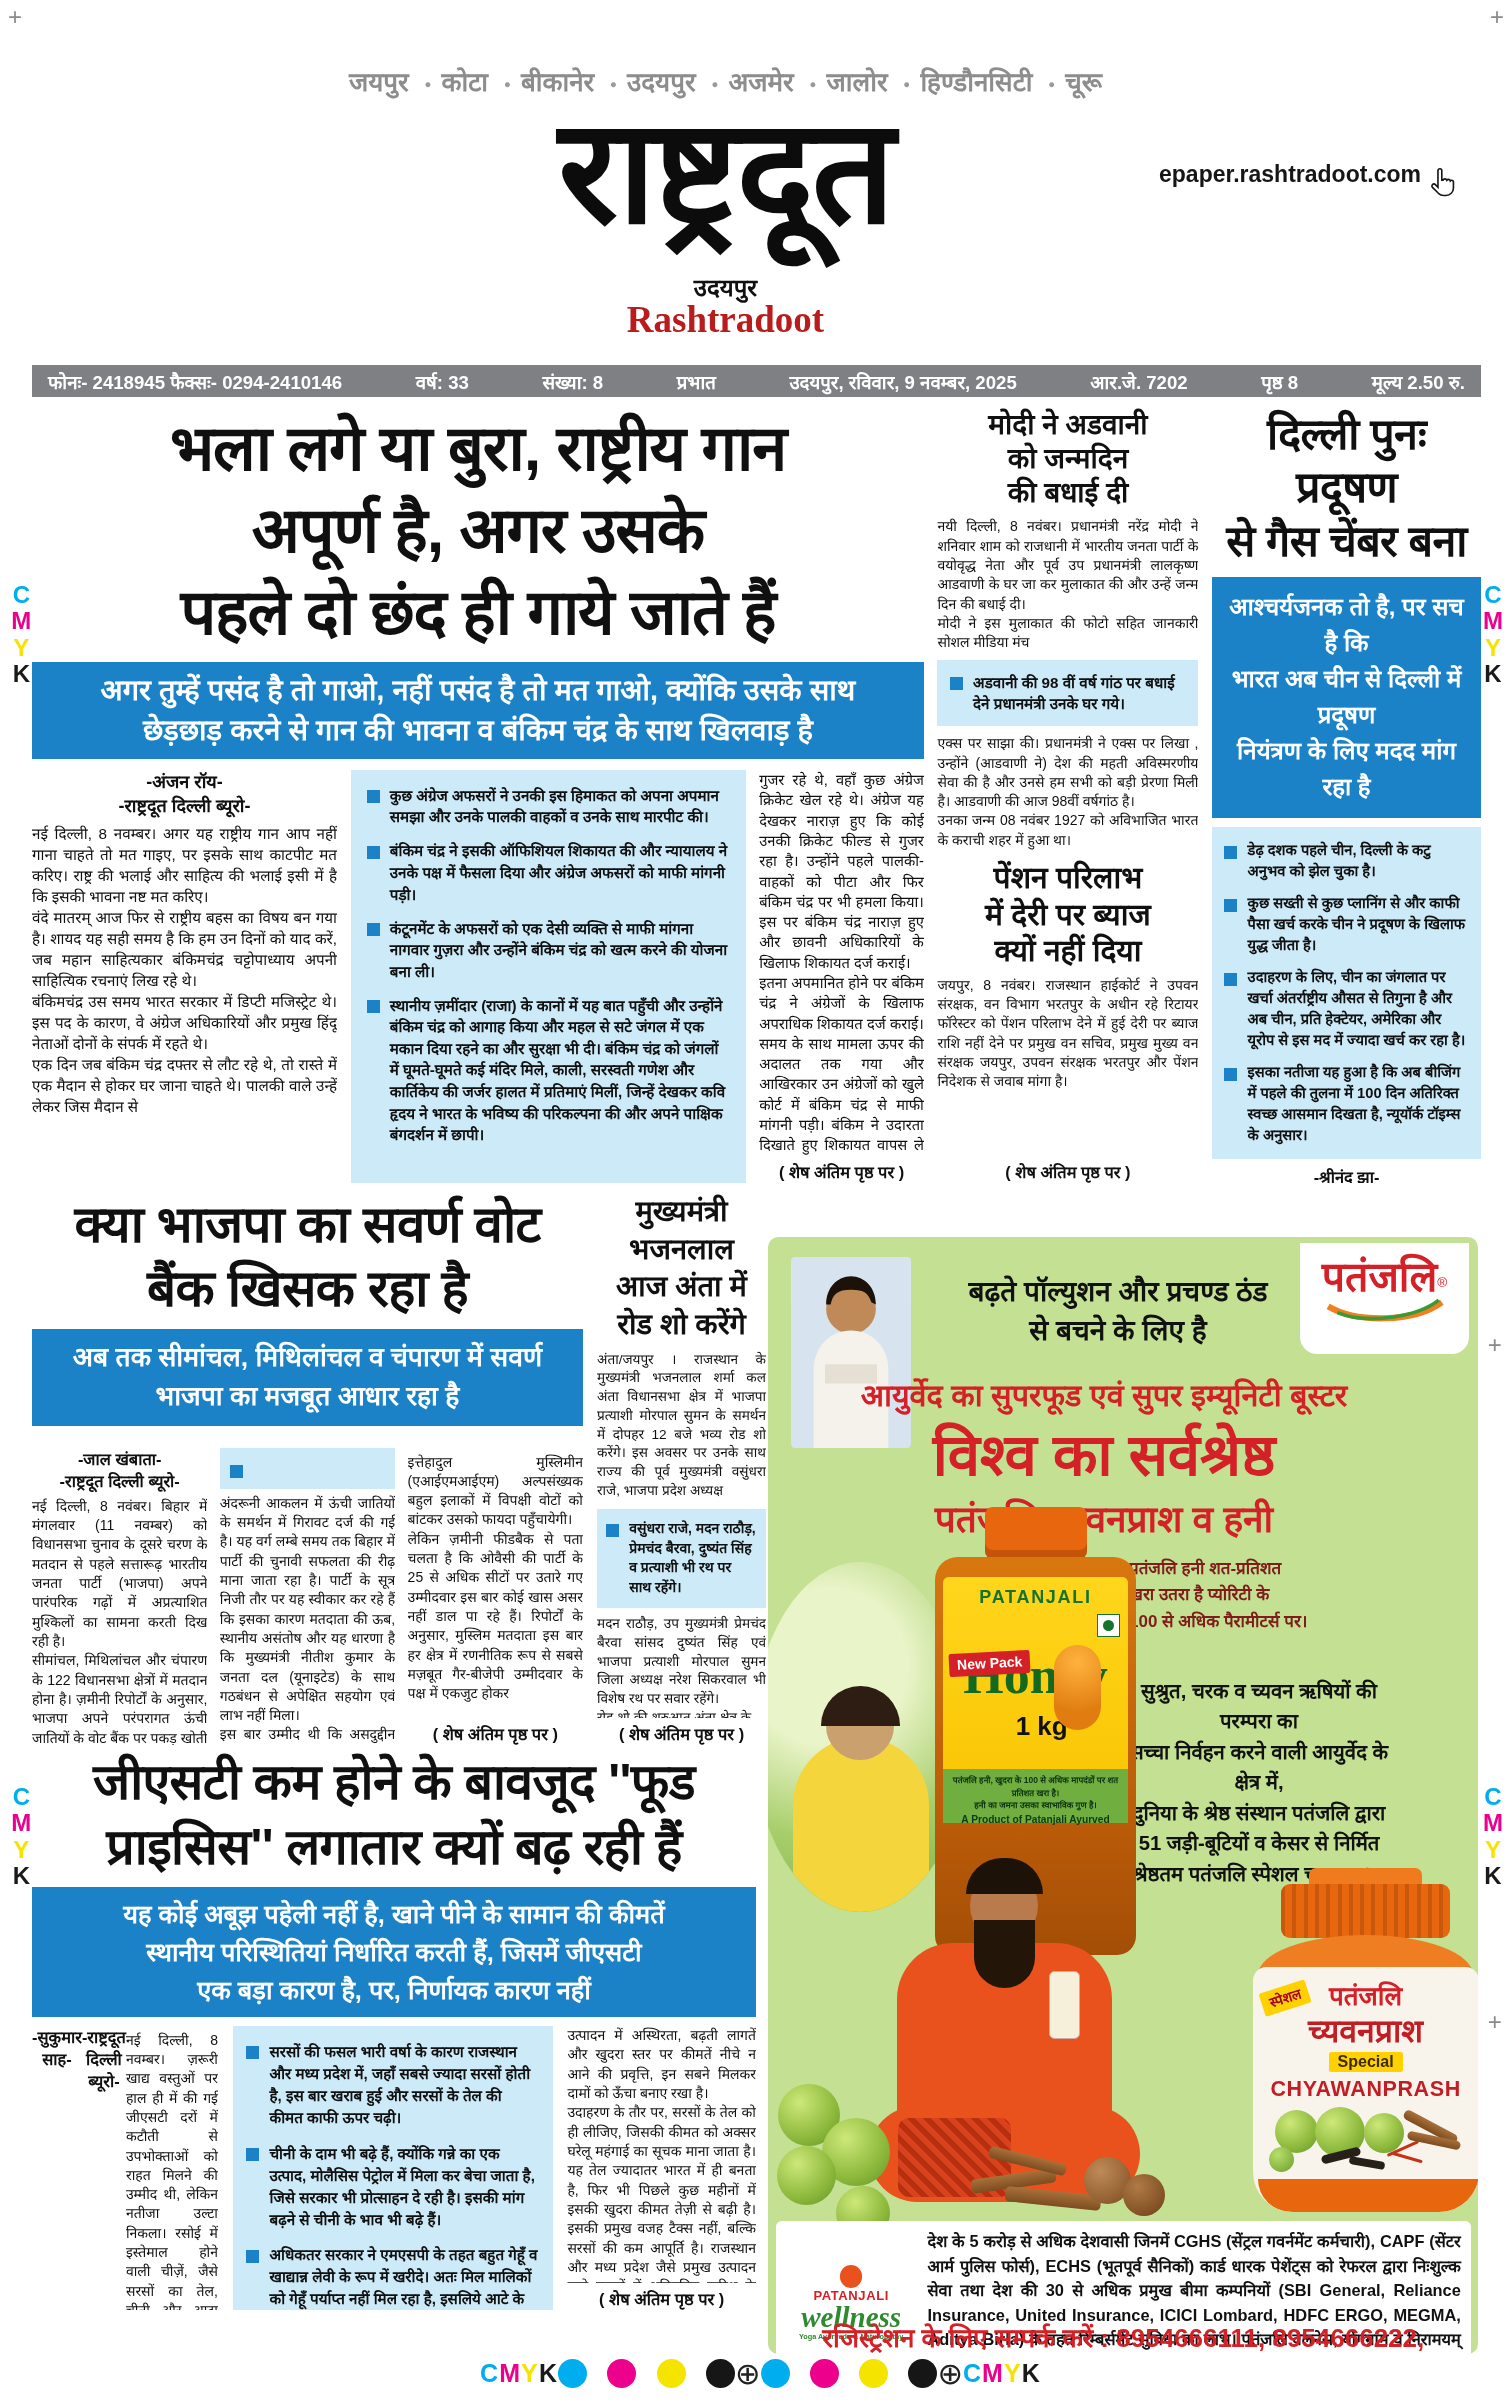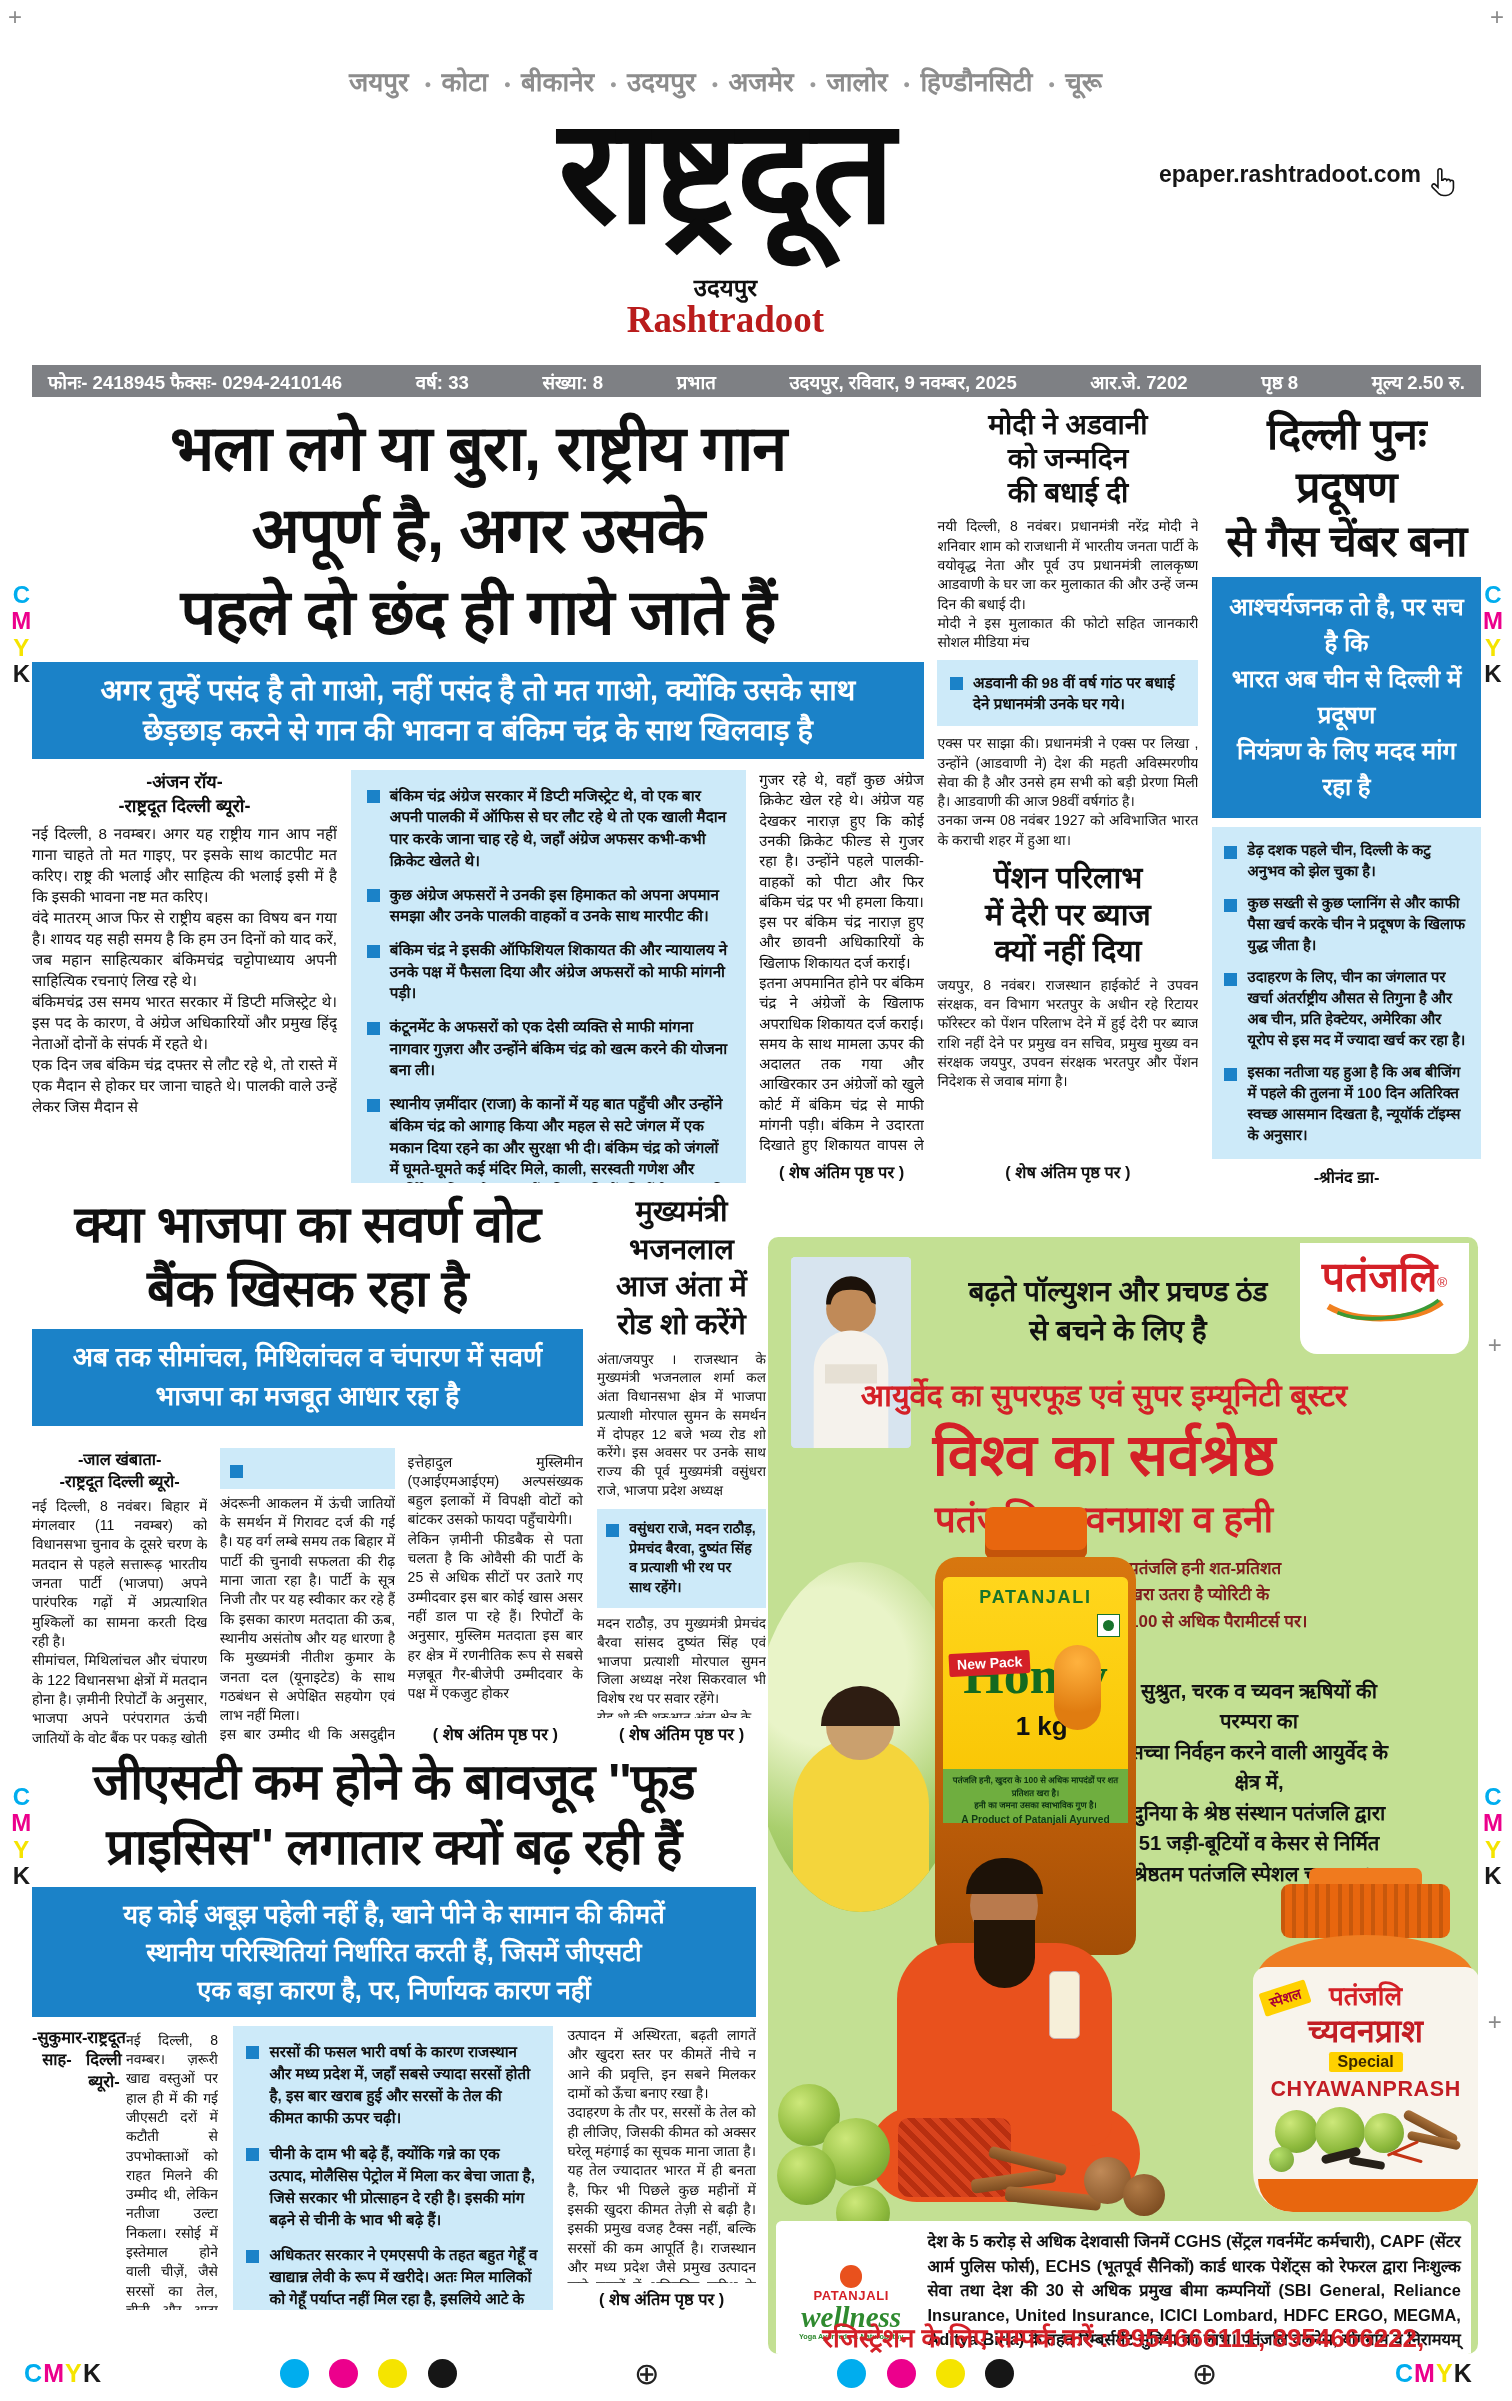--- a/index.html
+++ b/index.html
@@ -6,22 +6,22 @@
   html,body{background:#dcdcdc}
   .sheet{position:relative;width:1512px;height:2401px;background:#ffffff;
          font-family:"Liberation Sans","DejaVu Sans",sans-serif;color:#101010;overflow:hidden}
   .pre{white-space:pre-line}
 
   
   .cropmark{position:absolute;color:#8a8a8a;font-size:24px;font-weight:400;line-height:1}
   .cmyk-stack{position:absolute;display:flex;flex-direction:column;gap:1.1px;
               font-size:24px;font-weight:800;line-height:1.05;text-align:center}
   .ink-c{color:#00adee}.ink-m{color:#ec008c}.ink-y{color:#f5e400}.ink-k{color:#1a1a1a}
-  .print-strip{position:absolute;left:24px;top:2353px;width:1449px;height:40px;
-               display:flex;align-items:center;justify-content:space-between}
+  .print-strip{position:absolute;left:36px;top:2353px;width:1449px;height:40px;
+               display:flex;align-items:center;justify-content:center}
   .cmyk-word{font-size:25px;font-weight:800;letter-spacing:1.1px}
   .dots{display:flex;gap:20.3px;align-items:center}
   .dot{width:29px;height:29px;border-radius:50%}
   .dot-c{background:#00adee}.dot-m{background:#ec008c}.dot-y{background:#f5e400}.dot-k{background:#161616}
   .regmark{font-size:30.5px;color:#222;line-height:1}
 
   
   .masthead{position:absolute;left:0;top:0;width:1451px;height:364px;text-align:center}
   .cities{position:absolute;top:63px;left:0;width:100%;display:flex;justify-content:center;gap:5.6px;
           font-size:26px;font-weight:800;color:#8d8d8d}
@@ -289,24 +289,20 @@
           <div class="byline">-अंजन रॉय-</div>
           <div class="byline">-राष्ट्रदूत दिल्ली ब्यूरो-</div>
           <div class="bodytext pre">नई दिल्ली, 8 नवम्बर। अगर यह राष्ट्रीय गान आप नहीं गाना चाहते तो मत गाइए, पर इसके साथ काटपीट मत करिए। राष्ट्र की भलाई और साहित्य की भलाई इसी में है कि इसकी भावना नष्ट मत करिए।
 वंदे मातरम् आज फिर से राष्ट्रीय बहस का विषय बन गया है। शायद यह सही समय है कि हम उन दिनों को याद करें, जब महान साहित्यकार बंकिमचंद्र चट्टोपाध्याय अपनी साहित्यिक रचनाएं लिख रहे थे।
 बंकिमचंद्र उस समय भारत सरकार में डिप्टी मजिस्ट्रेट थे। इस पद के कारण, वे अंग्रेज अधिकारियों और प्रमुख हिंदू नेताओं दोनों के संपर्क में रहते थे।
 एक दिन जब बंकिम चंद्र दफ्तर से लौट रहे थे, तो रास्ते में एक मैदान से होकर घर जाना चाहते थे। पालकी वाले उन्हें लेकर जिस मैदान से</div>
         </div>
         <div class="bulletbox lead-box">
           <div class="bi">
               <span class="sq"></span>
-              <span>बंकिम चंद्र अंग्रेज सरकार में डिप्टी मजिस्ट्रेट थे, वो एक बार अपनी पालकी में ऑफिस से घर लौट रहे थे तो एक खाली मैदान पार करके जाना चाह रहे थे, जहाँ अंग्रेज अफसर कभी-कभी क्रिकेट खेलते थे।</span>
-            </div>
-          <div class="bi">
-              <span class="sq"></span>
               <span>कुछ अंग्रेज अफसरों ने उनकी इस हिमाकत को अपना अपमान समझा और उनके पालकी वाहकों व उनके साथ मारपीट की।</span>
             </div>
           <div class="bi">
               <span class="sq"></span>
               <span>बंकिम चंद्र ने इसकी ऑफिशियल शिकायत की और न्यायालय ने उनके पक्ष में फैसला दिया और अंग्रेज अफसरों को माफी मांगनी पड़ी।</span>
             </div>
           <div class="bi">
               <span class="sq"></span>
               <span>कंटूनमेंट के अफसरों को एक देसी व्यक्ति से माफी मांगना नागवार गुज़रा और उन्होंने बंकिम चंद्र को खत्म करने की योजना बना ली।</span>
             </div>

